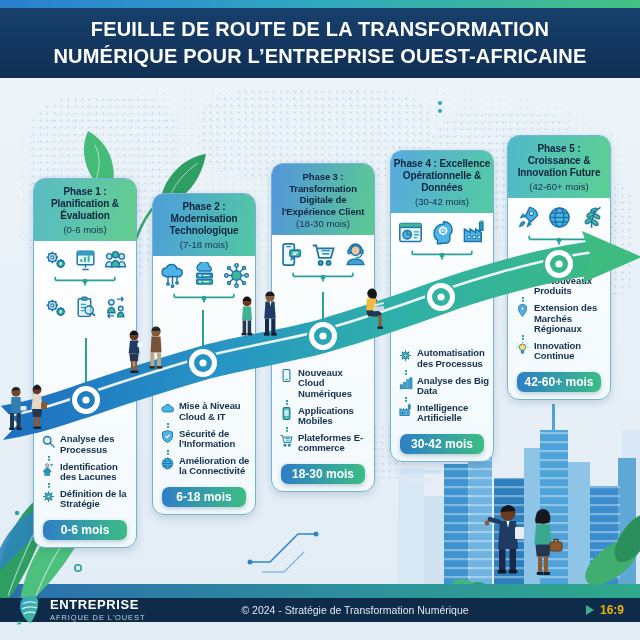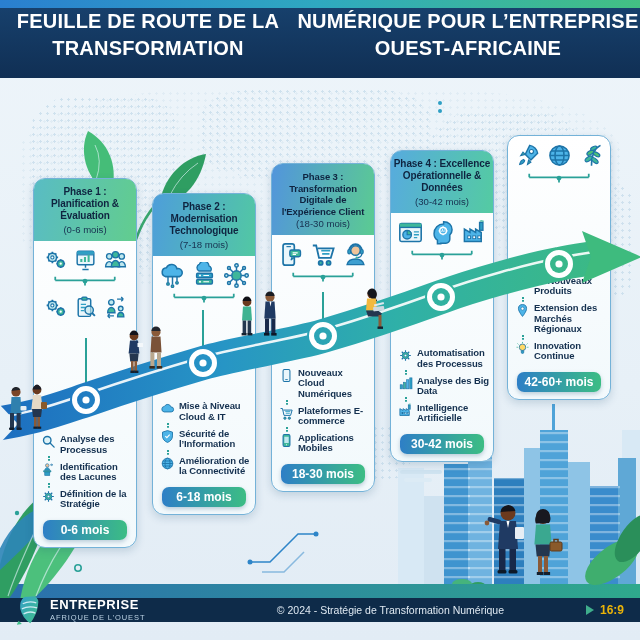--- a/index.html
+++ b/index.html
@@ -7,21 +7,21 @@
     background:linear-gradient(180deg,#eef5fa 0%,#e7f0f7 60%,#e2ecf5 100%);
     font-family:"Liberation Sans",sans-serif;}
   .ovl{position:absolute;left:0;top:0;width:640px;height:640px;pointer-events:none;}
   .dots{position:absolute;background-image:radial-gradient(#b9d4e6 1.1px,transparent 1.4px);
     background-size:7px 7px;opacity:.55;border-radius:30%;z-index:1;}
   
   .topstrip{position:absolute;left:0;top:0;width:640px;height:8px;z-index:6;
     background:linear-gradient(90deg,#2a7fd0,#2fa9c0,#43c083);}
   .banner{position:absolute;left:0;top:8px;width:640px;height:70px;z-index:6;
     background:linear-gradient(180deg,#17406c,#102f54);
-    display:flex;flex-direction:row;justify-content:center;text-align:center;}
+    display:flex;flex-direction:column;justify-content:center;text-align:center;}
   .banner .l{color:#ffffff;font-size:20px;font-weight:bold;line-height:1.34;letter-spacing:.2px;}
   
   .card{position:absolute;width:104px;box-sizing:border-box;border:1.5px solid #74b2d8;border-radius:12px;
     background:linear-gradient(180deg,#ffffff,#f2f9fc);display:flex;flex-direction:column;
     box-shadow:0 3px 8px rgba(20,70,110,.18);z-index:10;}
   .p1{left:33px;top:178px;height:370px}
   .p2{left:152px;top:193px;height:322px}
   .p3{left:271px;top:163px;height:329px}
   .p4{left:390px;top:150px;height:312px}
   .p5{left:507px;top:135px;height:265px}
@@ -48,21 +48,21 @@
     background:linear-gradient(90deg,#2e7fc6,#3cbd84);color:#fff;font-size:12px;font-weight:bold;
     display:flex;align-items:center;justify-content:center;box-shadow:0 2px 4px rgba(20,70,110,.25);}
   .hi svg,.bi svg{width:100%;height:100%;display:block;}
   
   .footer{position:absolute;left:0;top:598px;width:640px;height:24px;background:#0e2b49;
     display:flex;align-items:center;padding:0 16px;box-sizing:border-box;z-index:40;}
   .brand{display:flex;align-items:center;gap:7px;width:190px;}
   .africa{width:27px;height:31px;}
   .brand-name{color:#fff;font-size:13px;font-weight:bold;letter-spacing:.6px;line-height:1.1;}
   .brand-sub{color:#bcd2e4;font-size:7.5px;letter-spacing:.9px;margin-top:1px;}
-  .copyright{flex:1;text-align:right;color:#dfe9f2;font-size:10.5px;}
+  .copyright{flex:1;text-align:center;color:#dfe9f2;font-size:10.5px;}
   .ratio{width:120px;display:flex;align-items:center;justify-content:flex-end;color:#eab308;font-size:12px;font-weight:bold;}
   .play{width:0;height:0;border-top:5px solid transparent;border-bottom:5px solid transparent;
     border-left:8px solid #3fae8c;margin-right:6px;display:inline-block;}
   .z2{z-index:2}.z20{z-index:20}.z30{z-index:30}
 </style>
 </head>
 <body>
 
 <div id="canvas">
 
@@ -396,38 +396,38 @@
           <span class="bi">
             <svg viewBox="0 0 24 24">
               <rect x="6.5" y="2.5" width="11" height="19" rx="2.2" fill="#eaf6fb" stroke="#1d74a8" stroke-width="1.7"></rect>
               <path d="M10 18.5h4" stroke="#1d74a8" stroke-width="1.4"></path>
             </svg>
           </span>
           <span class="bl">Nouveaux Cloud Numériques</span>
         </div>
       <div class="blt">
           <span class="bi">
+            <svg viewBox="0 0 24 24">
+              <rect x="6.5" y="2.5" width="11" height="19" rx="2.2" fill="#3eb79a" stroke="#1d74a8" stroke-width="1.7"></rect>
+              <rect x="8.5" y="6" width="7" height="10" fill="#bfe8ef"></rect>
+              <circle cx="12" cy="18.8" r=".9" fill="#fff"></circle>
+            </svg>
+          </span>
+          <span class="bl">Applications Mobiles</span>
+        </div>
+      <div class="blt">
+          <span class="bi">
             <svg viewBox="0 0 24 24" fill="none" stroke="#1d74a8" stroke-width="1.6">
               <path d="M2.5 4h3l2.5 11h10.5l2.5-8.5H7"></path>
               <circle cx="9.5" cy="19.5" r="1.8" fill="#3eb79a"></circle>
               <circle cx="16.5" cy="19.5" r="1.8" fill="#3eb79a"></circle>
               <path d="M10 8.5h8M10.8 11.5h6.5" stroke="#2f9fc4"></path>
             </svg>
           </span>
           <span class="bl">Plateformes E-commerce</span>
-        </div>
-      <div class="blt">
-          <span class="bi">
-            <svg viewBox="0 0 24 24">
-              <rect x="6.5" y="2.5" width="11" height="19" rx="2.2" fill="#3eb79a" stroke="#1d74a8" stroke-width="1.7"></rect>
-              <rect x="8.5" y="6" width="7" height="10" fill="#bfe8ef"></rect>
-              <circle cx="12" cy="18.8" r=".9" fill="#fff"></circle>
-            </svg>
-          </span>
-          <span class="bl">Applications Mobiles</span>
         </div>
     </div>
     <div class="pill">18-30 mois</div>
   </div>
 
   <div class="card p4">
     <div class="head h4">
       <div class="t">Phase 4 : Excellence Opérationnelle &amp; Données</div>
       <div class="d">(30-42 mois)</div>
     </div>
@@ -499,20 +499,24 @@
               <rect x="15" y="15" width="2.5" height="2.5" fill="#fff" stroke="#1d74a8" stroke-width=".8"></rect>
             </svg>
           </span>
           <span class="bl">Intelligence Artificielle</span>
         </div>
     </div>
     <div class="pill">30-42 mois</div>
   </div>
 
   <div class="card p5">
+    <div class="head h5">
+      <div class="t">Phase 5 : Croissance &amp; Innovation Future</div>
+      <div class="d">(42-60+ mois)</div>
+    </div>
     <div class="irow">
       <span class="hi">
           <svg viewBox="0 0 24 24">
             <path d="M14 3c3.5.5 6.5 3.5 7 7l-6 6-5-5z" fill="#4db4e8" stroke="#1d74a8" stroke-width="1.3"></path>
             <circle cx="15.5" cy="8.5" r="1.8" fill="#fff" stroke="#1d74a8"></circle>
             <path d="M10 11l-4 1 2-3zM13 16l-1 4 3-2z" fill="#3eb79a" stroke="#1d74a8"></path>
             <path d="M8.5 15.5c-2 .5-3 2-3.5 4.5 2.5-.5 4-1.5 4.5-3.5z" fill="#2f9fc4" stroke="#1d74a8"></path>
           </svg>
         </span>
       <span class="hi">

